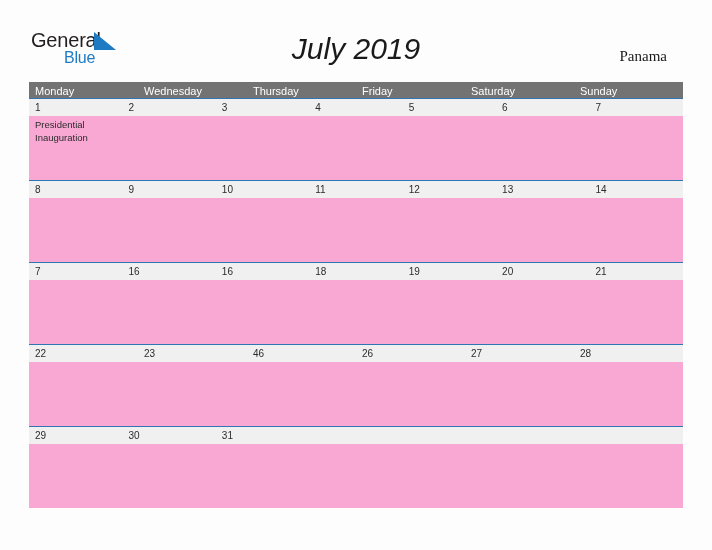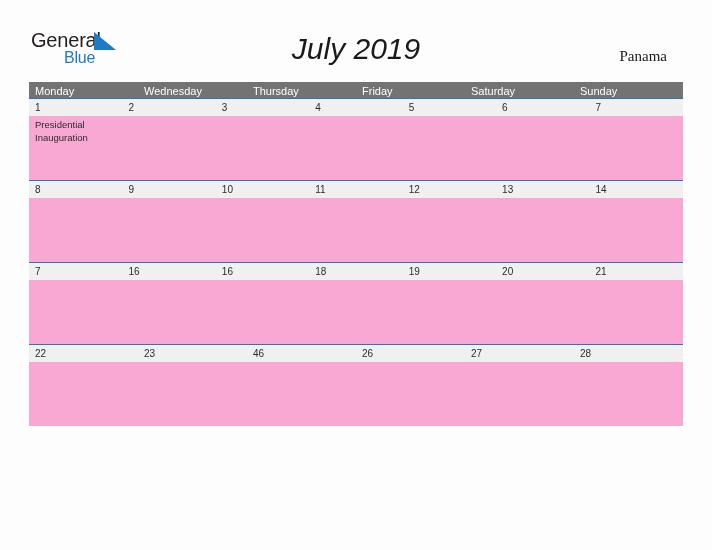--- a/index.html
+++ b/index.html
@@ -258,15 +258,35 @@
         <div class="event-cell"></div>
         <div class="event-cell"></div>
         <div class="event-cell"></div>
         <div class="event-cell"></div>
         <div class="event-cell"></div>
         <div class="event-cell"></div>
         <div class="event-cell"></div>
       </div>
     </div>
 
+    <div class="week-row">
+      <div class="date-strip">
+        <div class="date-cell">29</div>
+        <div class="date-cell">30</div>
+        <div class="date-cell">31</div>
+        <div class="date-cell empty"></div>
+        <div class="date-cell empty"></div>
+        <div class="date-cell empty"></div>
+        <div class="date-cell empty"></div>
+      </div>
+      <div class="event-strip">
+        <div class="event-cell"></div>
+        <div class="event-cell"></div>
+        <div class="event-cell"></div>
+        <div class="event-cell"></div>
+        <div class="event-cell"></div>
+        <div class="event-cell"></div>
+        <div class="event-cell"></div>
+      </div>
+    </div>
 
   </div>
 </div>
 
 </body></html>

